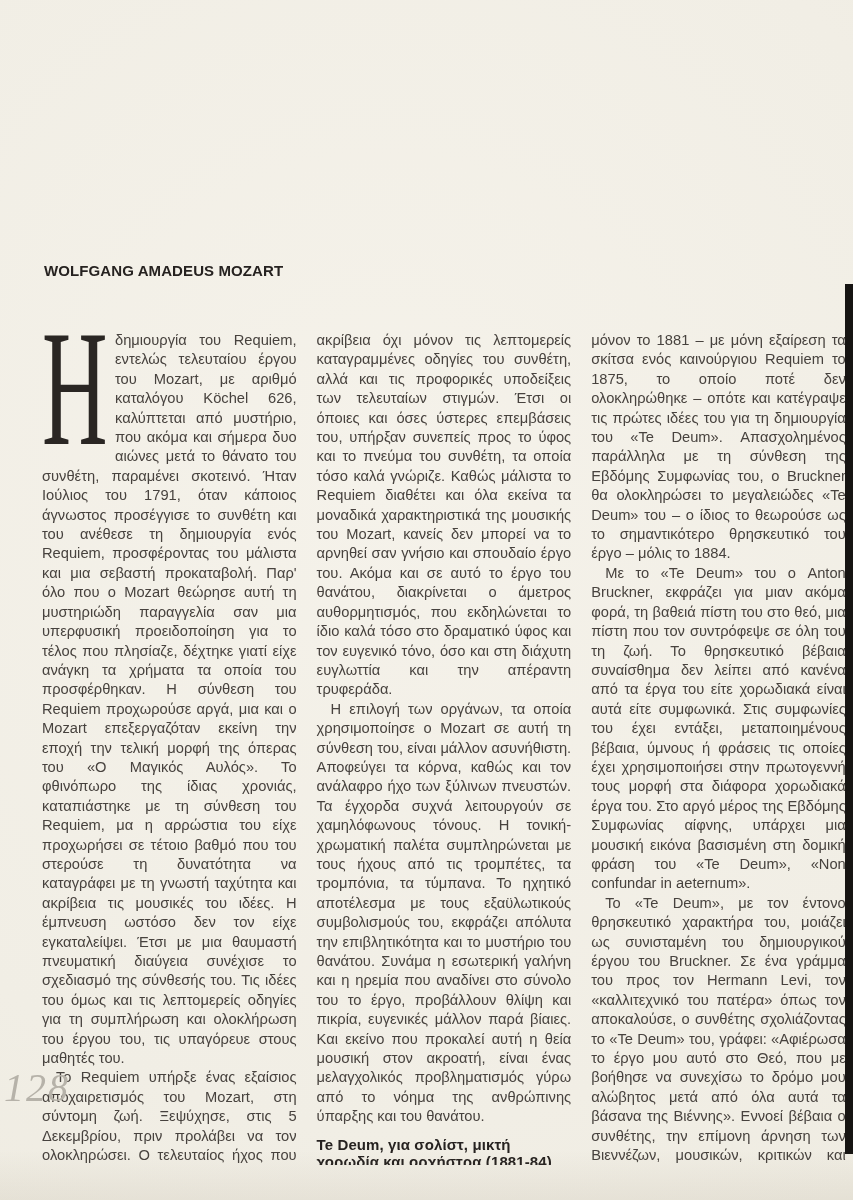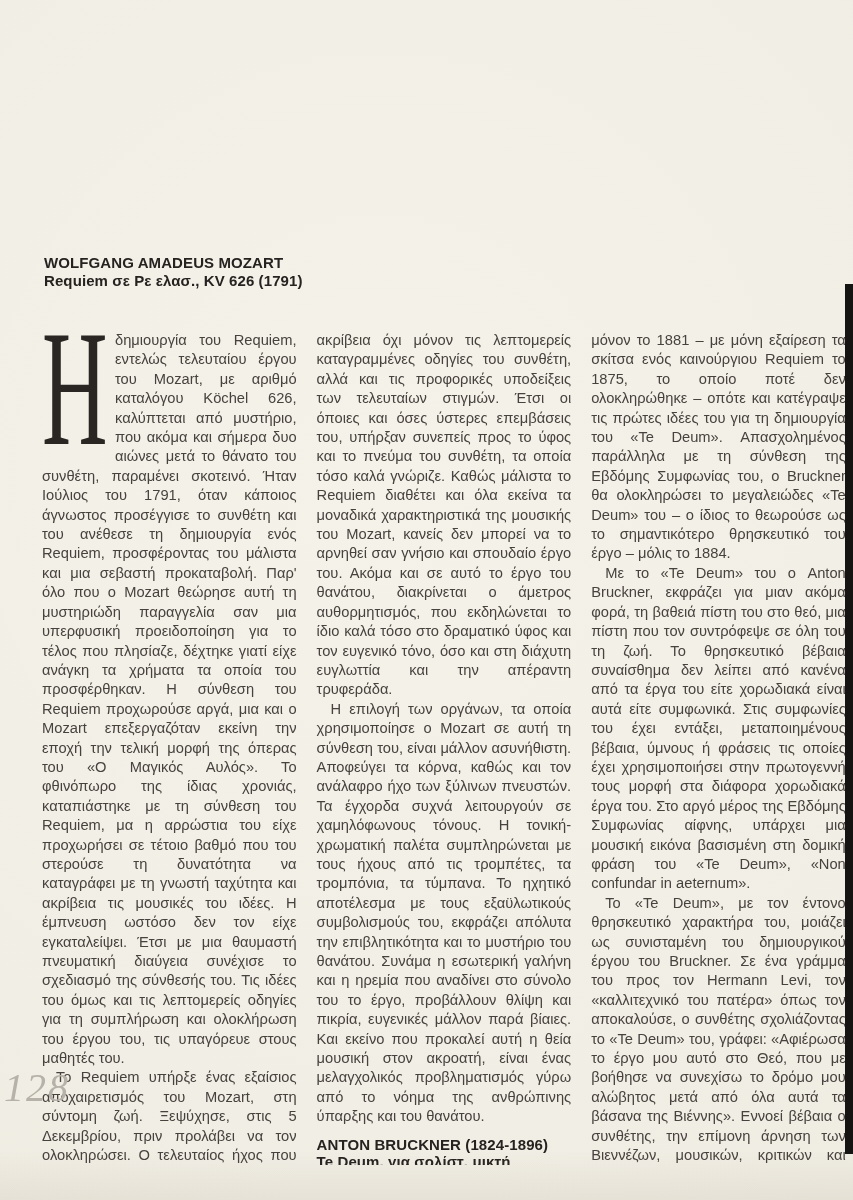--- a/index.html
+++ b/index.html
@@ -19,21 +19,21 @@
     width:8px;height:870px;
     background:#161412;
   }
   .bottom-shade{
     position:absolute;left:0;bottom:0;width:100%;height:50px;
     background:linear-gradient(to bottom, rgba(140,125,100,0) 0%, rgba(140,125,100,0.10) 100%);
     pointer-events:none;
   }
   .mozart-heading{
     position:absolute;
-    left:44px;top:254px;
+    left:44px;top:262px;
     width:300px;
     font-weight:bold;
     font-size:15px;
     line-height:17.8px;
     color:#262220;
     letter-spacing:0.1px;
   }
   .columns{
     position:absolute;
     left:42px;top:331px;
@@ -87,36 +87,34 @@
     letter-spacing:2px;
   }
 </style>
 </head>
 <body>
 
 <div class="page">
 
   <div class="mozart-heading">
     <div>WOLFGANG AMADEUS MOZART</div>
-    <div>Requiem σε Ρε ελασ., KV 626 (1791)</div>
   </div>
 
   <div class="columns">
 
     <div class="col">
       <p><span class="dropcap h">Η</span><span>δημιουργία του Requiem, εντελώς τελευταίου έργου του Mozart, με αριθμό καταλόγου Köchel 626, καλύπτεται από μυστήριο, που ακόμα και σήμερα δυο αιώνες μετά το θάνατο του συνθέτη, παραμένει σκοτεινό. Ήταν Ιούλιος του 1791, όταν κάποιος άγνωστος προσέγγισε το συνθέτη και του ανέθεσε τη δημιουργία ενός Requiem, προσφέροντας του μάλιστα και μια σεβαστή προκαταβολή. Παρ' όλο που ο Mozart θεώρησε αυτή τη μυστηριώδη παραγγελία σαν μια υπερφυσική προειδοποίηση για το τέλος που πλησίαζε, δέχτηκε γιατί είχε ανάγκη τα χρήματα τα οποία του προσφέρθηκαν. Η σύνθεση του Requiem προχωρούσε αργά, μια και ο Mozart επεξεργαζόταν εκείνη την εποχή την τελική μορφή της όπερας του «Ο Μαγικός Αυλός». Το φθινόπωρο της ίδιας χρονιάς, καταπιάστηκε με τη σύνθεση του Requiem, μα η αρρώστια του είχε προχωρήσει σε τέτοιο βαθμό που του στερούσε τη δυνατότητα να καταγράφει με τη γνωστή ταχύτητα και ακρίβεια τις μουσικές του ιδέες. Η έμπνευση ωστόσο δεν τον είχε εγκαταλείψει. Έτσι με μια θαυμαστή πνευματική διαύγεια συνέχισε το σχεδιασμό της σύνθεσής του. Τις ιδέες του όμως και τις λεπτομερείς οδηγίες για τη συμπλήρωση και ολοκλήρωση του έργου του, τις υπαγόρευε στους μαθητές του.</span></p>
       <p class="indent"><span>Το Requiem υπήρξε ένας εξαίσιος αποχαιρετισμός του Mozart, στη σύντομη ζωή. Ξεψύχησε, στις 5 Δεκεμβρίου, πριν προλάβει να τον ολοκληρώσει. Ο τελευταίος ήχος που κατέγραψε, πριν από το πέρασμα στην αιωνιότητα, ήταν ο ήχος των τυμπάνων του Requiem.</span></p>
 
     </div>
 
     <div class="col">
       <p><span>ακρίβεια όχι μόνον τις λεπτομερείς καταγραμμένες οδηγίες του συνθέτη, αλλά και τις προφορικές υποδείξεις των τελευταίων στιγμών. Έτσι οι όποιες και όσες ύστερες επεμβάσεις του, υπήρξαν συνεπείς προς το ύφος και το πνεύμα του συνθέτη, τα οποία τόσο καλά γνώριζε. Καθώς μάλιστα το Requiem διαθέτει και όλα εκείνα τα μοναδικά χαρακτηριστικά της μουσικής του Mozart, κανείς δεν μπορεί να το αρνηθεί σαν γνήσιο και σπουδαίο έργο του. Ακόμα και σε αυτό το έργο του θανάτου, διακρίνεται ο άμετρος αυθορμητισμός, που εκδηλώνεται το ίδιο καλά τόσο στο δραματικό ύφος και τον ευγενικό τόνο, όσο και στη διάχυτη ευγλωττία και την απέραντη τρυφεράδα.</span></p>
       <p class="indent"><span>Η επιλογή των οργάνων, τα οποία χρησιμοποίησε ο Mozart σε αυτή τη σύνθεση του, είναι μάλλον ασυνήθιστη. Αποφεύγει τα κόρνα, καθώς και τον ανάλαφρο ήχο των ξύλινων πνευστών. Τα έγχορδα συχνά λειτουργούν σε χαμηλόφωνους τόνους. Η τονική-χρωματική παλέτα συμπληρώνεται με τους ήχους από τις τρομπέτες, τα τρομπόνια, τα τύμπανα. Το ηχητικό αποτέλεσμα με τους εξαϋλωτικούς συμβολισμούς του, εκφράζει απόλυτα την επιβλητικότητα και το μυστήριο του θανάτου. Συνάμα η εσωτερική γαλήνη και η ηρεμία που αναδίνει στο σύνολο του το έργο, προβάλλουν θλίψη και πικρία, ευγενικές μάλλον παρά βίαιες. Και εκείνο που προκαλεί αυτή η θεία μουσική στον ακροατή, είναι ένας μελαγχολικός προβληματισμός γύρω από το νόημα της ανθρώπινης ύπαρξης και του θανάτου.</span></p>
       <div class="bruckner-heading">
-        <div>ANTON BRUCKNER (1824-1896)</div>
         <div>Te Deum, για σολίστ, μικτή χορωδία και ορχήστρα (1881-84)</div>
       </div>
 
     </div>
 
     <div class="col">
       <p><span>μόνον το 1881 – με μόνη εξαίρεση τα σκίτσα ενός καινούργιου Requiem το 1875, το οποίο ποτέ δεν ολοκληρώθηκε – οπότε και κατέγραψε τις πρώτες ιδέες του για τη δημιουργία του «Te Deum». Απασχολημένος παράλληλα με τη σύνθεση της Εβδόμης Συμφωνίας του, ο Bruckner θα ολοκληρώσει το μεγαλειώδες «Te Deum» του – ο ίδιος το θεωρούσε ως το σημαντικότερο θρησκευτικό του έργο – μόλις το 1884.</span></p>
       <p class="indent"><span>Με το «Te Deum» του ο Anton Bruckner, εκφράζει για μιαν ακόμα φορά, τη βαθειά πίστη του στο θεό, μια πίστη που τον συντρόφεψε σε όλη του τη ζωή. Το θρησκευτικό βέβαια συναίσθημα δεν λείπει από κανένα από τα έργα του είτε χορωδιακά είναι αυτά είτε συμφωνικά. Στις συμφωνίες του έχει εντάξει, μεταποιημένους βέβαια, ύμνους ή φράσεις τις οποίες έχει χρησιμοποιήσει στην πρωτογεννή τους μορφή στα διάφορα χορωδιακά έργα του. Στο αργό μέρος της Εβδόμης Συμφωνίας αίφνης, υπάρχει μια μουσική εικόνα βασισμένη στη δομική φράση του «Te Deum», «Non confundar in aeternum».</span></p>
       <p class="indent"><span>Το «Te Deum», με τον έντονο θρησκευτικό χαρακτήρα του, μοιάζει ως συνισταμένη του δημιουργικού έργου του Bruckner. Σε ένα γράμμα του προς τον Hermann Levi, τον «καλλιτεχνικό του πατέρα» όπως τον αποκαλούσε, ο συνθέτης σχολιάζοντας το «Te Deum» του, γράφει: «Αφιέρωσα το έργο μου αυτό στο Θεό, που με βοήθησε να συνεχίσω το δρόμο μου αλώβητος μετά από όλα αυτά τα βάσανα της Βιέννης». Εννοεί βέβαια ο συνθέτης, την επίμονη άρνηση των Βιεννέζων, μουσικών, κριτικών και ακροατηρίου, να δεχθούν τα έργα του.</span></p>
 

